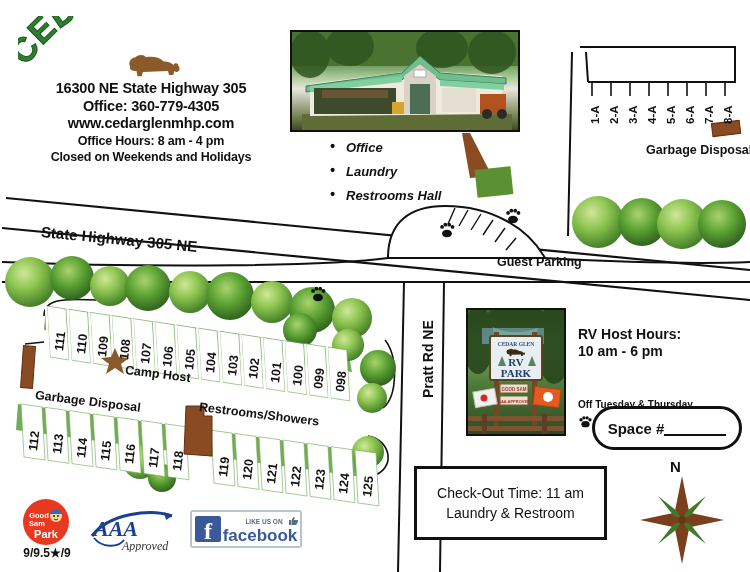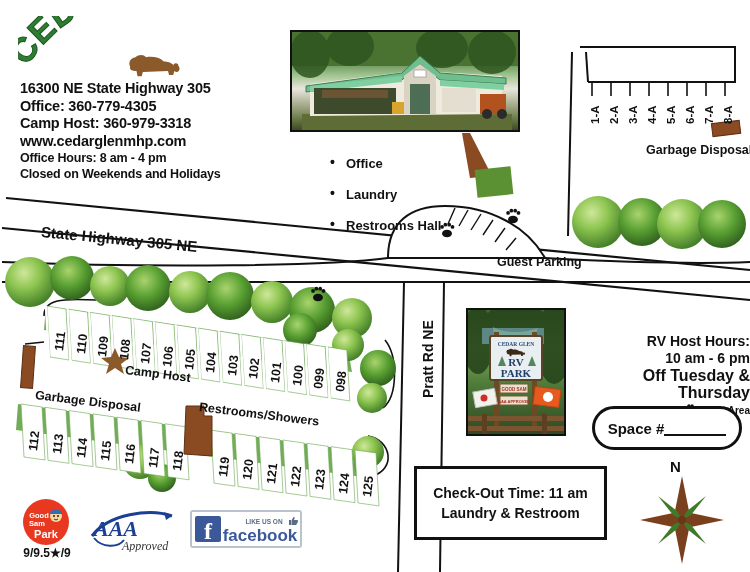--- a/index.html
+++ b/index.html
@@ -10,42 +10,42 @@
     position: relative;
   }
   #map { position: absolute; inset: 0; width: 750px; height: 572px; }
 
   
   .logo-wrap {
     position: absolute; left: 18px; top: 16px; width: 268px; height: 64px;
   }
   .logo-svg { display:block; }
   .addr-block {
-    position: absolute; left: 20px; top: 80px; width: 280px;
-    text-align: left; color: #111;
+    position: absolute; left: 11px; top: 80px; width: 280px;
+    text-align: center; color: #111;
   }
   .addr-line {
     font-weight: bold; font-size: 14.5px; line-height: 17.5px;
     letter-spacing: -0.2px; white-space: nowrap;
   }
   .addr-line.small { font-size: 12.5px; line-height: 16px; }
 
   
   .photo {
     position: absolute; border: 2px solid #111; overflow: hidden;
     background: #ef4444;
   }
   #office-photo { left: 290px; top: 30px; width: 230px; height: 102px; }
   #sign-photo   { left: 466px; top: 308px; width: 100px; height: 128px; }
 
   .bullets {
     position: absolute; left: 330px; top: 140px; width: 180px;
     font-weight: bold; font-size: 13px; color: #111;
   }
-  .bullets li { list-style: none; margin: 16px 0 9px 0; position: relative; padding-left: 16px;}
+  .bullets li { list-style: none; margin: 0 0 9px 0; position: relative; padding-left: 16px; font-style: italic;}
   .bullets li:before {
     content: "•"; position: absolute; left: 0; top: -2px; font-size: 14px;
   }
 
   
   .lbl {
     position: absolute; font-weight: bold; color: #111; white-space: nowrap;
   }
   .lbl-hwy   { font-size: 15px; }
   .lbl-pratt { font-size: 14px; }
@@ -63,30 +63,30 @@
 
   
   .infobox {
     position: absolute; border: 3px solid #111; background: #fff;
     display: flex; flex-direction: column; align-items: center;
     justify-content: center; color: #111;
   }
   #space-box { left: 592px; top: 406px; width: 150px; height: 44px; border-radius: 22px; }
   #space-box .t { font-weight: bold; font-size: 15px; }
   #checkout-box { left: 414px; top: 466px; width: 193px; height: 74px; padding: 4px 6px;}
-  #checkout-box .t { font-weight: bold; font-size: 14px; line-height: 20px; text-align:center;}
+  #checkout-box .t { font-weight: normal; font-size: 14px; line-height: 20px; text-align:center;}
   .uline { display:inline-block; border-bottom: 2px solid #111; width: 62px; vertical-align: -2px;}
   .uline.sm { width: 56px; }
 
   .rvhost {
-    position: absolute; left: 578px; top: 333px; width: 172px;
-    text-align: right; color: #111;
+    position: absolute; left: 578px; top: 326px; width: 172px;
+    text-align: left; color: #111;
   }
   .rvhost .l1 { font-weight: bold; font-size: 14px; line-height: 17px; }
-  .rvhost .l2 { font-weight: bold; font-size: 16px; line-height: 17px; }
+  .rvhost .l2 { font-weight: bold; font-size: 10px; line-height: 17px; margin-top: 36px; }
   .rvhost .l3 { font-weight: bold; font-size: 10px; line-height: 19px; }
 
   
   .compass { position: absolute; left: 636px; top: 458px; width: 96px; height: 106px; }
   .compass .n {
     position:absolute; left: 34px; top: 0px; font-weight: bold; font-size: 15px; color:#111;
   }
 
   
   .logos { position: absolute; left: 22px; top: 498px; height: 62px; }
@@ -330,21 +330,20 @@
                L 45 22 L 41 22 L 40 18 L 16 19 L 15 23 L 11 23 L 10 18
                C 6 18, 3 17, 4 14 Z"></path>
       <circle cx="47.5" cy="13" r="2.4"></circle>
     </g>
   </svg>
 </div>
 
 <div class="addr-block">
   <div class="addr-line">16300 NE State Highway 305</div>
   <div class="addr-line">Office: 360-779-4305</div>
-  <div class="addr-line">Camp Host: 360-979-3318</div>
   <div class="addr-line">www.cedarglenmhp.com</div>
   <div class="addr-line small">Office Hours: 8 am - 4 pm</div>
   <div class="addr-line small">Closed on Weekends and Holidays</div>
 </div>
 
 <div class="photo" id="office-photo">
   <svg width="226" height="98" viewBox="0 0 226 98">
     <rect width="226" height="98" fill="url(#photo1)"></rect>
     <rect y="0" width="226" height="34" fill="#4a7230"></rect>
     <g fill="#2f5520" opacity="0.85">

